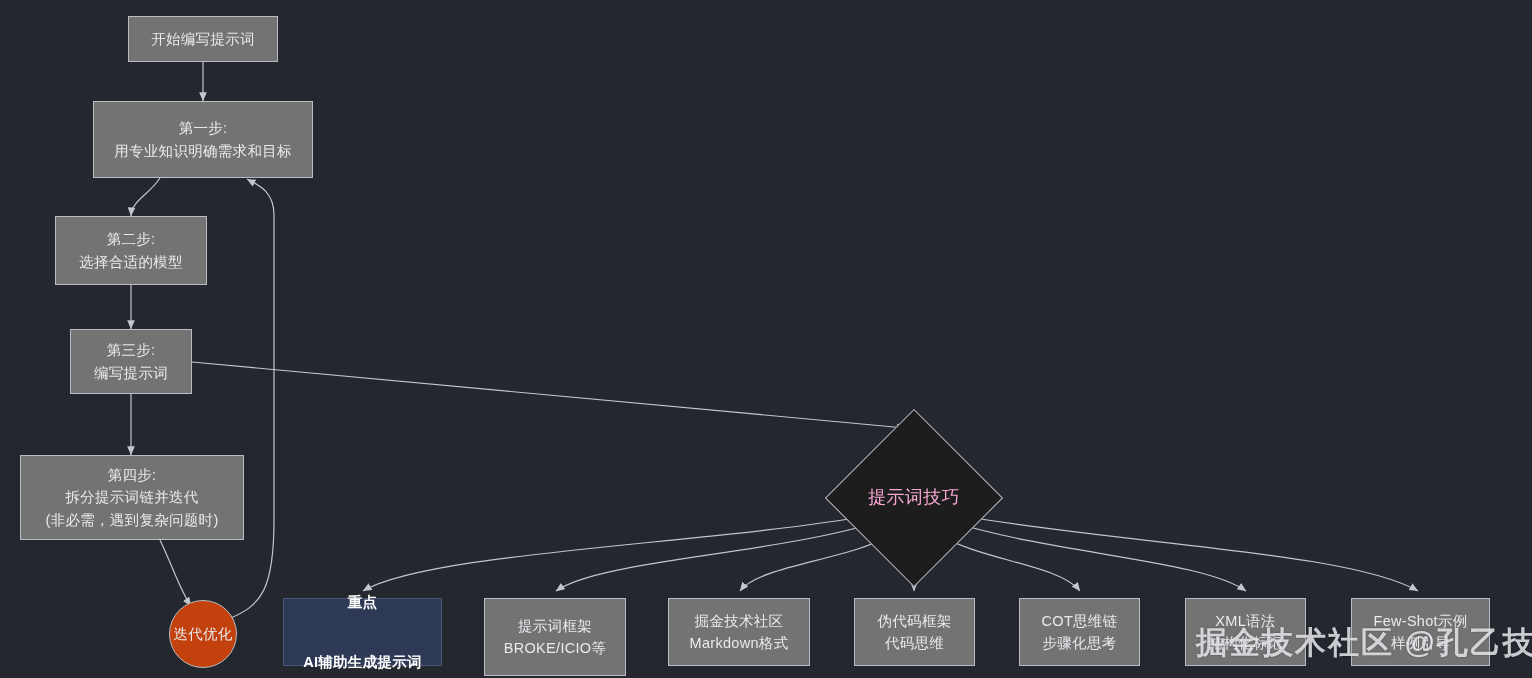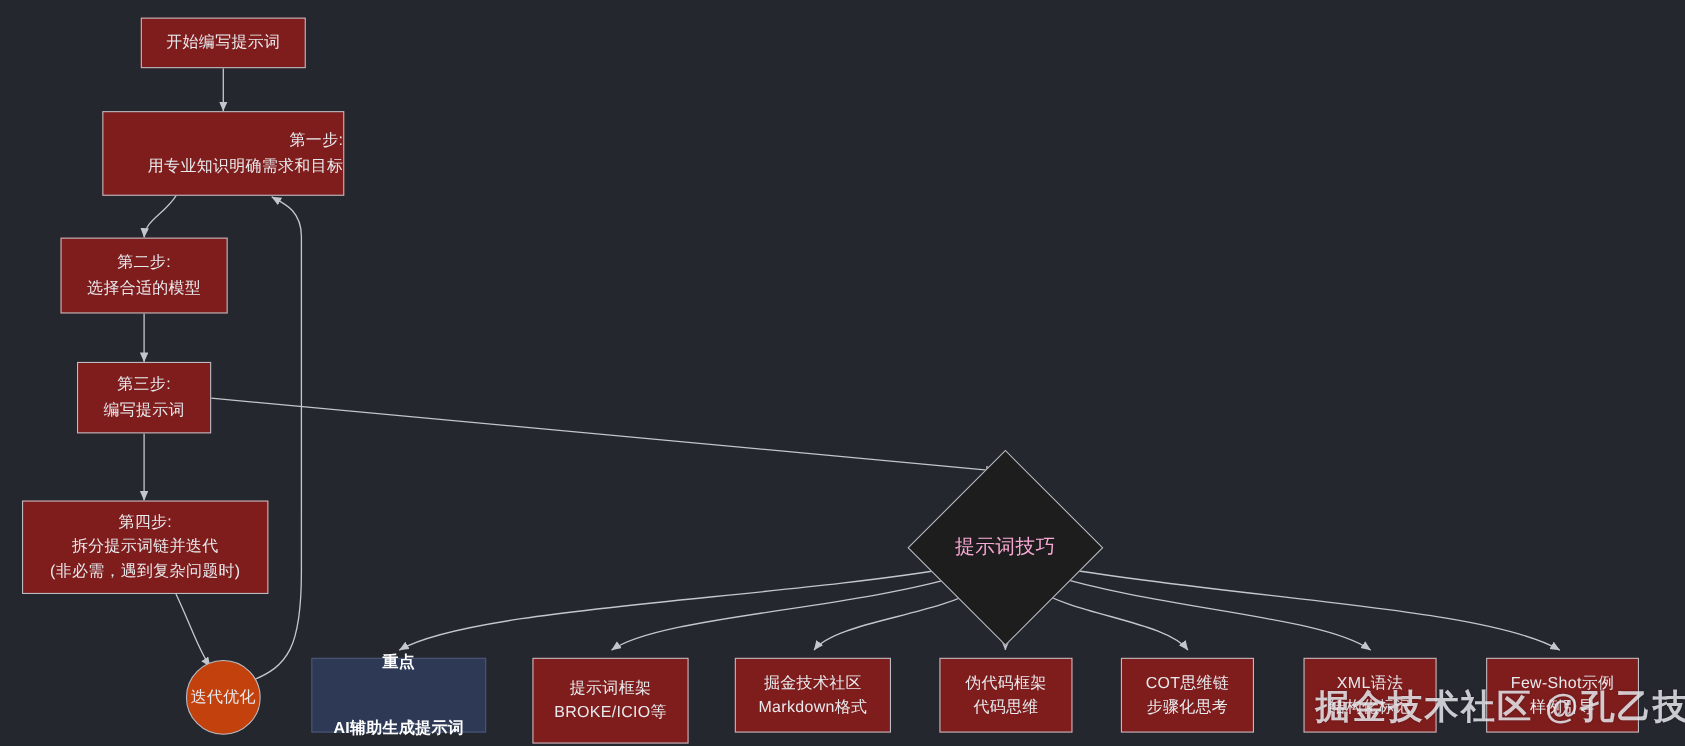--- a/index.html
+++ b/index.html
@@ -23,21 +23,21 @@
     height: 678px;
     pointer-events: none;
   }
   .node {
     position: absolute;
     box-sizing: border-box;
     display: flex;
     flex-direction: column;
     align-items: center;
     justify-content: center;
-    background: #7f1d1d;
+    background: #737373;
     border: 1px solid #b9bcc2;
     color: #e8eaee;
     text-align: center;
     line-height: 1.55;
     font-size: 14.5px;
     letter-spacing: 0.3px;
   }
   .node .ln { display: block; white-space: nowrap; }
   .node.highlight {
     background: #2e3a55;
@@ -116,21 +116,21 @@
       <path d="M940,535 C980,560 1060,565 1080,591"></path>
       <path d="M952,522 C1060,555 1202,560 1246,591"></path>
       <path d="M956,515 C1130,545 1350,552 1418,591"></path>
     </g>
   </svg>
 
   <div class="node" style="left:128px; top:16px; width:150px; height:46px;">
     <span class="ln">开始编写提示词</span>
   </div>
 
-  <div class="node" style="left:93px; top:101px; width:220px; height:77px;align-items:flex-end;">
+  <div class="node" style="left:93px; top:101px; width:220px; height:77px;">
     <span class="ln">第一步:</span>
     <span class="ln">用专业知识明确需求和目标</span>
   </div>
 
   <div class="node" style="left:55px; top:216px; width:152px; height:69px;">
     <span class="ln">第二步:</span>
     <span class="ln">选择合适的模型</span>
   </div>
 
   <div class="node" style="left:70px; top:329px; width:122px; height:65px;">

